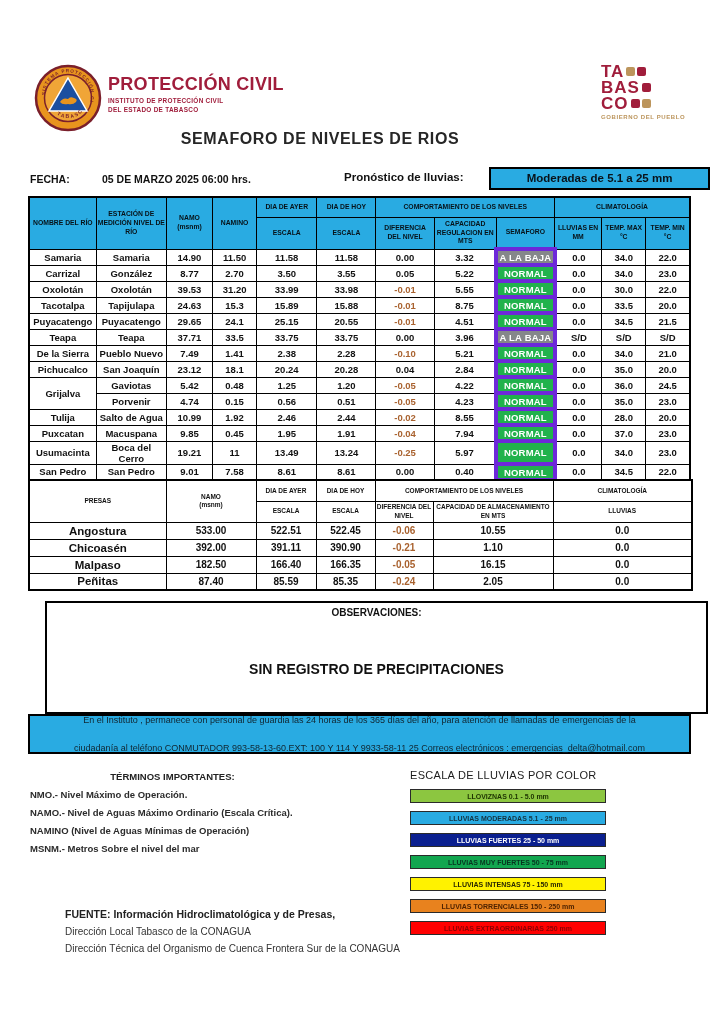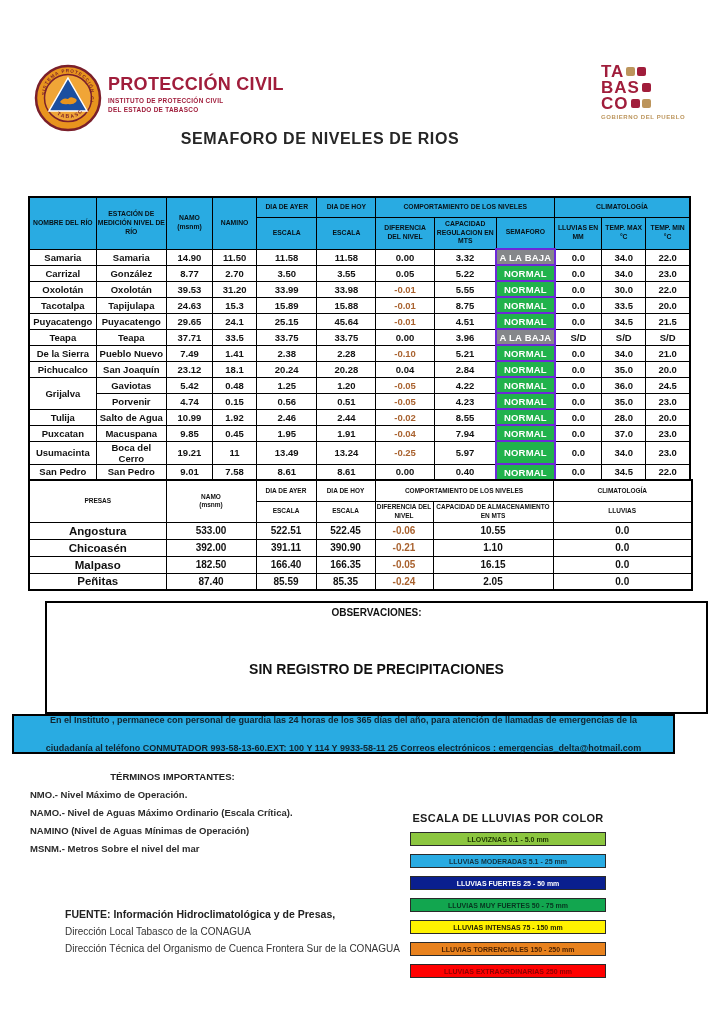--- a/index.html
+++ b/index.html
@@ -31,42 +31,42 @@
   table { border-collapse: collapse; table-layout: fixed; }
   .rivers { position: absolute; left: 28px; top: 196px; width: 663px; border: 2px solid #000; }
   .presas { position: absolute; left: 28px; top: 479px; width: 663px; border: 2px solid #000; }
   th, td { border: 1px solid #000; text-align: center; vertical-align: middle; padding: 0 1px; overflow: hidden; }
   .rivers thead th { background: var(--cyan); font-size: 6.8px; font-weight: bold; line-height: 1.3; color: #071218; }
   .rivers thead tr.h1 { height: 20px; }
   .rivers thead tr.h2 { height: 32px; }
   .rivers tbody tr { height: 16px; }
   .rivers tbody td { font-size: 9.5px; font-weight: bold; }
   td.nm { font-size: 8.3px; }
-  td.sem { color: #fff; font-size: 7.2px; font-weight: bold; border: 2px solid #6d28d9; letter-spacing: 0.2px; }
+  td.sem { color: #fff; font-size: 7.2px; font-weight: bold; border: 4px solid #6d28d9; letter-spacing: 0.2px; }
   .presas thead th { background: #fff; font-size: 6.5px; font-weight: bold; line-height: 1.3; }
   .presas thead tr { height: 21px; }
   th.big { font-size: 12px; line-height: 1.15; }
   .presas tbody tr { height: 17px; }
   .presas tbody td { font-size: 10px; font-weight: bold; }
   .presas td.nm { font-size: 11.5px; }
 
   
   .obs { position: absolute; left: 28px; top: 601px; width: 663px; height: 113px; border: 2px solid #000; background: #fff; margin-left: 17px; }
   .obs-label { position: absolute; top: 4px; width: 100%; text-align: center; font-size: 10px; font-weight: bold; }
   .obs-text { position: absolute; top: 58px; width: 100%; text-align: center; font-size: 14px; font-weight: bold; }
-  .notice { position: absolute; left: 12px; top: 714px; width: 663px; height: 40px; border: 2px solid #000; background: var(--cyan); display: flex; flex-direction: column; justify-content: center; gap: 18px; text-align: center; font-size: 9px; color: #102530; font-weight: bold; }
+  .notice { position: absolute; left: 28px; top: 714px; width: 663px; height: 40px; border: 2px solid #000; background: var(--cyan); display: flex; flex-direction: column; justify-content: center; gap: 18px; text-align: center; font-size: 9px; color: #102530; }
 
   
   .terminos { position: absolute; left: 30px; top: 771px; width: 285px; }
   .terminos-title { text-align: center; font-size: 9.5px; font-weight: bold; color: #222; }
   .term-item { font-size: 9.5px; font-weight: bold; color: #2b2b2b; margin-top: 7px; white-space: nowrap; }
 
   
   .escala { position: absolute; left: 410px; top: 769px; width: 196px; }
-  .escala-title { text-align: center; font-size: 11px; font-weight: bold; color: #1c1c1c; letter-spacing: 0.3px; margin-top: 43px; }
+  .escala-title { text-align: left; font-size: 11px; font-weight: normal; color: #1c1c1c; letter-spacing: 0.3px; }
   .bar { height: 14px; margin-top: 8px; border: 1.5px solid #2a2a2a; display: flex; align-items: center; justify-content: center; font-size: 7px; font-weight: bold; white-space: nowrap; }
 
   
   .fuente { position: absolute; left: 33px; top: 908px; color: #333; margin-left: 32px; }
   .fuente-1 { font-size: 10.5px; font-weight: bold; color: #222; }
   .fuente-2, .fuente-3 { font-size: 10px; margin-top: 6px; }
 </style>
 </head>
 <body>
 
@@ -110,20 +110,26 @@
     <div class="gov-line">
       <span class="gov-word">CO</span>
       <span class="glyph g-maroon"></span>
       <span class="glyph g-gold"></span>
     </div>
     <div class="gov-caption">GOBIERNO DEL PUEBLO</div>
   </div>
 
   <div class="doc-title">SEMAFORO DE NIVELES DE RIOS</div>
 
+  <div class="meta-row">
+    <span class="fecha-label">FECHA:</span>
+    <span class="fecha-value">05  DE MARZO 2025   06:00 hrs.</span>
+    <span class="pron-label">Pronóstico de lluvias:</span>
+    <span class="pron-box">Moderadas de 5.1 a 25 mm</span>
+  </div>
 
   <table class="rivers">
     <colgroup>
       <col style="width:67px">
         <col style="width:70px">
         <col style="width:46px">
         <col style="width:44px">
       <col style="width:60px">
         <col style="width:59px">
         <col style="width:58px">
@@ -211,21 +217,21 @@
         <td>0.0</td>
         <td>33.5</td>
         <td>20.0</td>
       </tr>
       <tr>
         <td class="nm">Puyacatengo</td>
         <td class="nm">Puyacatengo</td>
         <td>29.65</td>
         <td>24.1</td>
         <td>25.15</td>
-        <td>45.64</td>
+        <td>20.55</td>
         <td class="diff" style="color: rgb(169, 98, 47);">-0.01</td>
         <td>4.51</td>
         <td class="sem" style="background-color: rgb(33, 178, 76);">NORMAL</td>
         <td>0.0</td>
         <td>34.5</td>
         <td>21.5</td>
       </tr>
       <tr>
         <td class="nm">Teapa</td>
         <td class="nm">Teapa</td>

